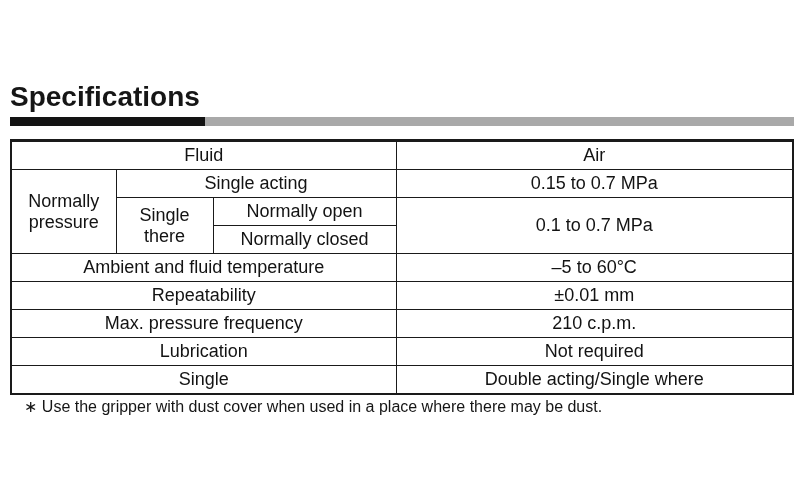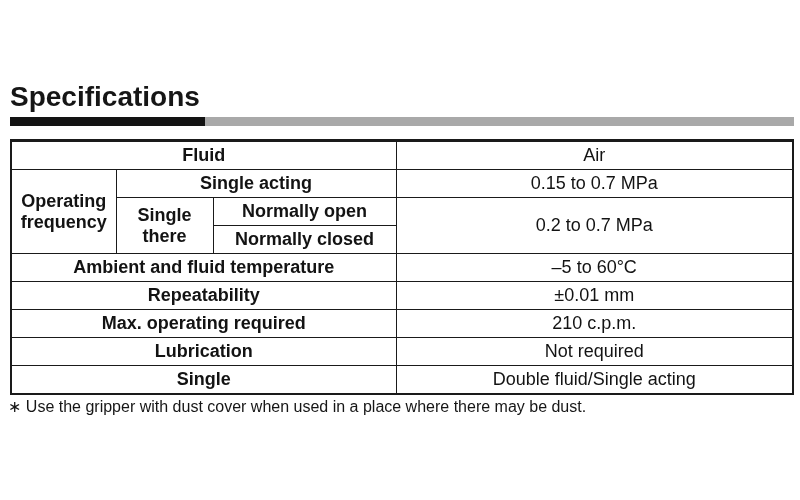--- a/index.html
+++ b/index.html
@@ -46,27 +46,27 @@
   table.spec td {
     border: 1px solid #1a1a1a;
     height: 27px;
     padding: 0 4px;
     text-align: center;
     vertical-align: middle;
     line-height: 1.15;
     overflow: hidden;
     white-space: normal;
   }
-  td.lbl { font-weight: bold; }
+  td.lbl { font-weight: normal; }
   td.left-lbl { text-align: left; padding-left: 6px; }
   td.dbl-acting { padding-right: 76px; }
 
   .footnote {
     position: absolute;
-    left: 8px; top: 397px;
+    left: 24px; top: 397px;
     font-size: 16px;
     color: #161616;
     line-height: 1.2;
   }
 </style>
 </head>
 <body>
 
 <div class="page">
 
@@ -83,50 +83,50 @@
       <col style="width:97px">
       <col style="width:183px">
       <col style="width:397px">
     </colgroup>
     <tbody>
       <tr>
         <td colspan="3" class="lbl">Fluid</td>
         <td>Air</td>
       </tr>
       <tr>
-        <td rowspan="3" class="lbl">Operating frequency</td>
+        <td rowspan="3" class="lbl">Normally pressure</td>
         <td colspan="2" class="lbl dbl-acting">Single acting</td>
         <td>0.15 to 0.7 MPa</td>
       </tr>
       <tr>
         <td rowspan="2" class="lbl">Single there</td>
         <td class="lbl">Normally open</td>
-        <td rowspan="2">0.2 to 0.7 MPa</td>
+        <td rowspan="2">0.1 to 0.7 MPa</td>
       </tr>
       <tr>
         <td class="lbl">Normally closed</td>
       </tr>
       <tr>
         <td colspan="3" class="lbl left-lbl">Ambient and fluid temperature</td>
         <td>–5 to 60°C</td>
       </tr>
       <tr>
         <td colspan="3" class="lbl left-lbl">Repeatability</td>
         <td>±0.01 mm</td>
       </tr>
       <tr>
-        <td colspan="3" class="lbl left-lbl">Max. operating required</td>
+        <td colspan="3" class="lbl left-lbl">Max. pressure frequency</td>
         <td>210 c.p.m.</td>
       </tr>
       <tr>
         <td colspan="3" class="lbl left-lbl">Lubrication</td>
         <td>Not required</td>
       </tr>
       <tr>
         <td colspan="3" class="lbl left-lbl">Single</td>
-        <td>Double fluid/Single acting</td>
+        <td>Double acting/Single where</td>
       </tr>
     </tbody>
   </table>
 
   <div class="footnote">∗ Use the gripper with dust cover when used in a place where there may be dust.</div>
 
 </div>
 
 </body></html>

